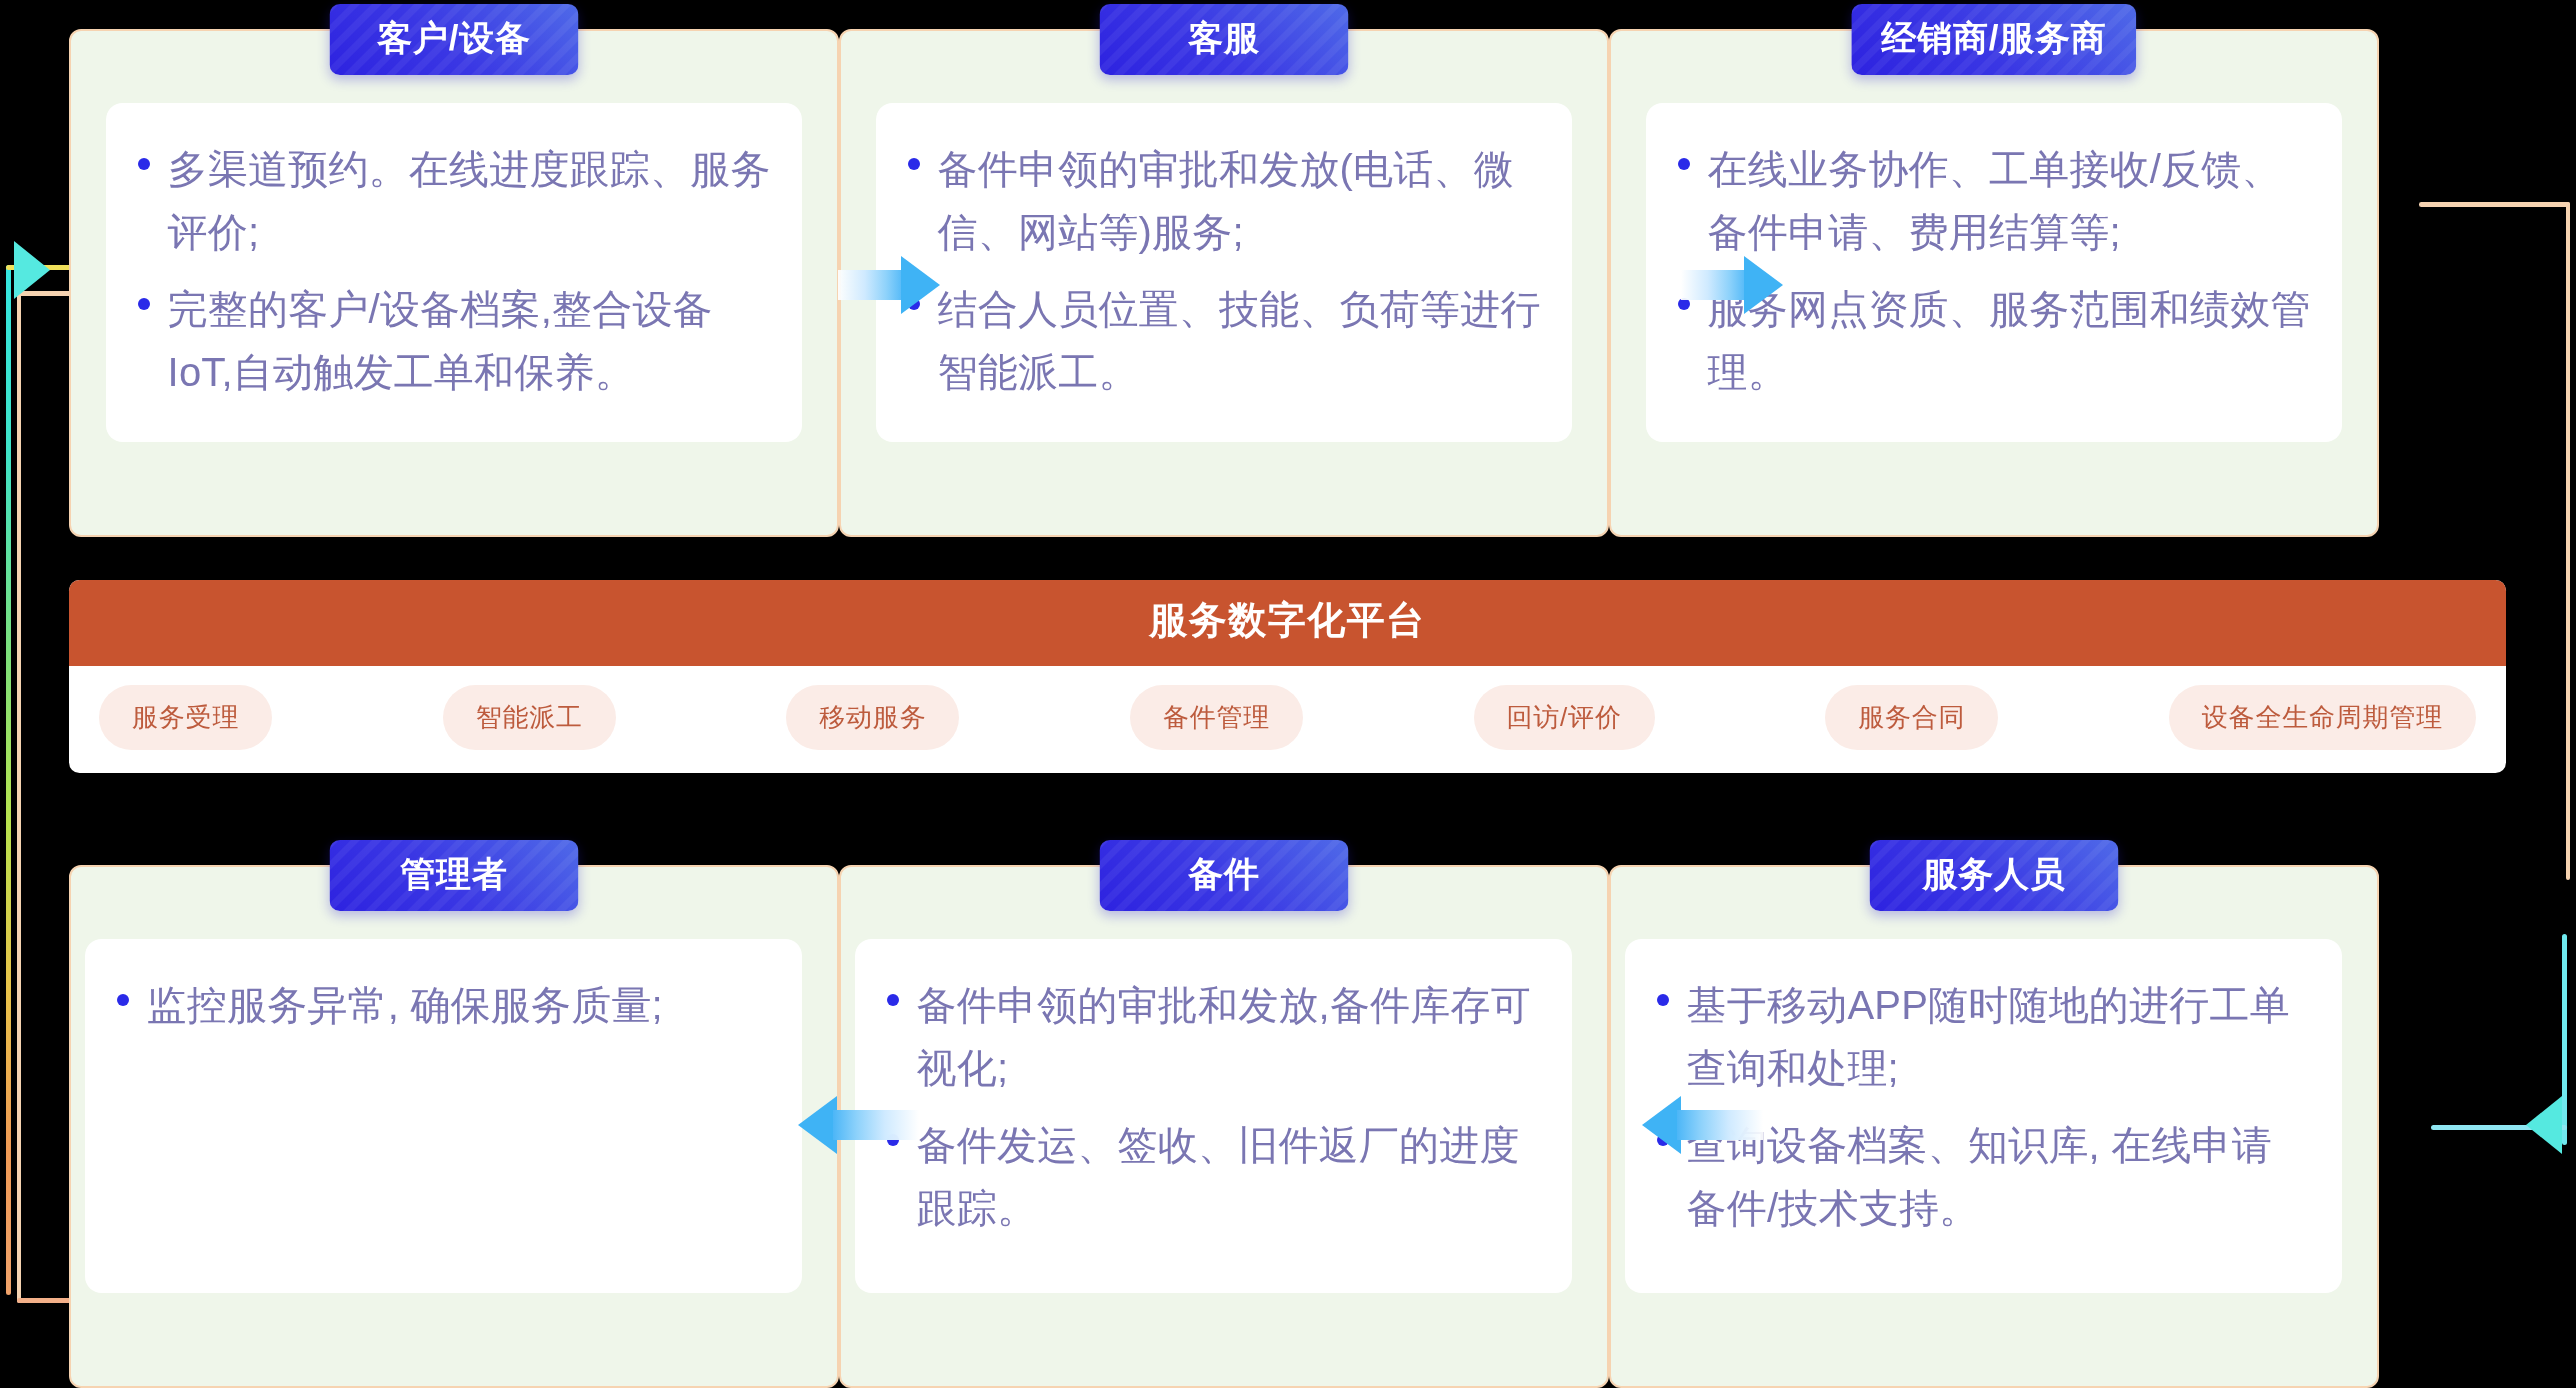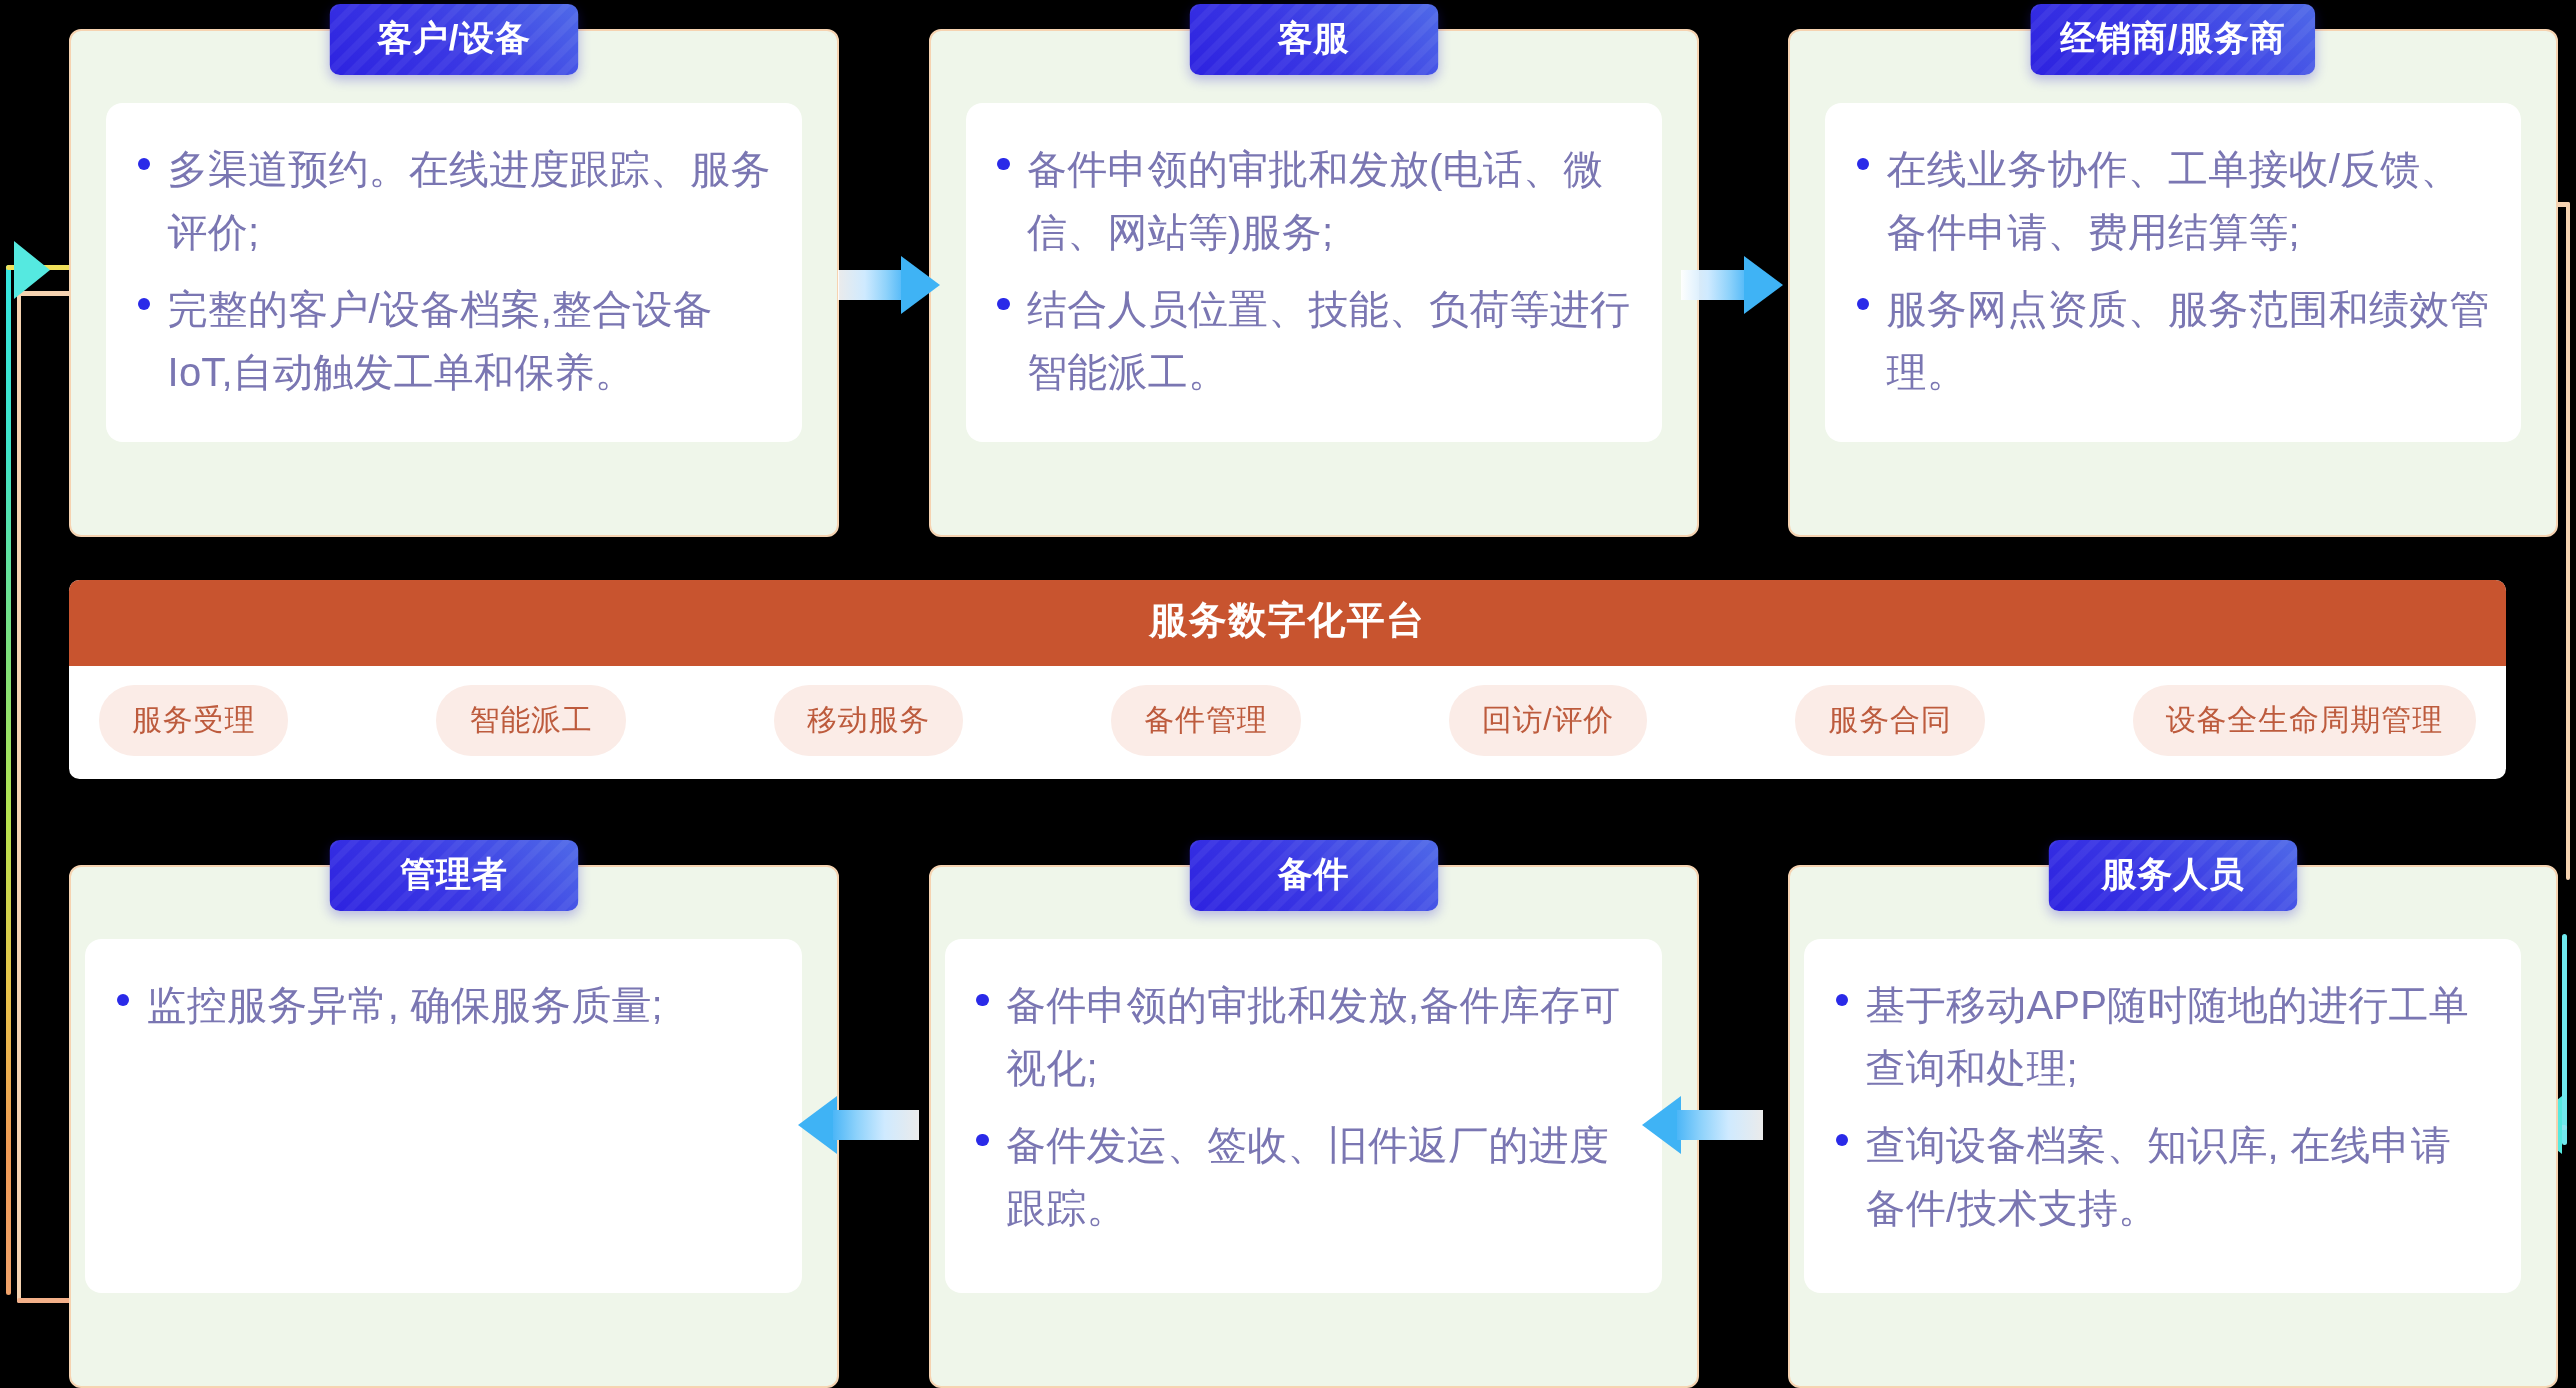--- a/index.html
+++ b/index.html
@@ -114,21 +114,20 @@
     border-bottom: 29px solid transparent;
     border-right: 36px solid #55e9e0;
   }
 
   
   .row {
     position: absolute;
     left: 69px;
     width: 2489px;
     display: flex;
-    justify-content: space-between;
   }
   #row-top    { top: 29px;   height: 508px; }
   #row-bottom { top: 865px; height: 523px; }
 
   .card {
     position: relative;
     width: 770px;
     background: #eff6ea;
     border: 2.3px solid #f6d3b1;
     border-radius: 12px;
@@ -212,21 +211,21 @@
   #platform-modules {
     display: flex;
     justify-content: space-between;
     align-items: center;
     padding: 19.6px 30px 22.6px;
     gap: 10.5px;
   }
   .module-pill {
     background: #fbece7;
     color: #bd5b3d;
-    font-size: 30px;
+    font-size: 26px;
     border-radius: 35px;
     padding: 15px 33px;
     white-space: nowrap;
     letter-spacing: 0.8px;
   }
 
   
   .flow-arrow {
     position: absolute;
     height: 59px;

